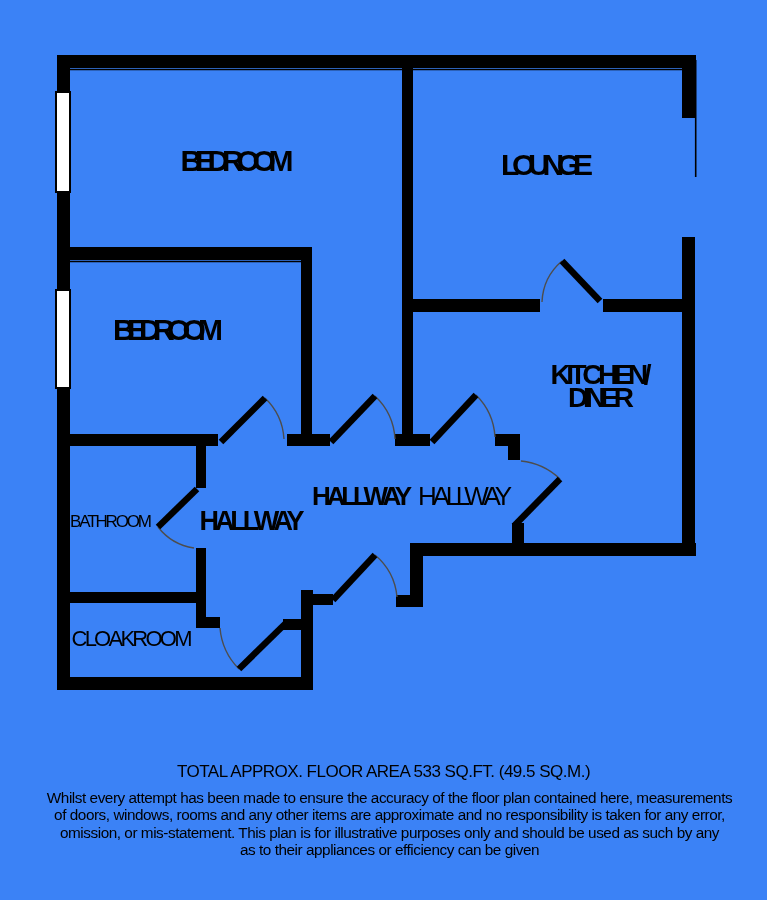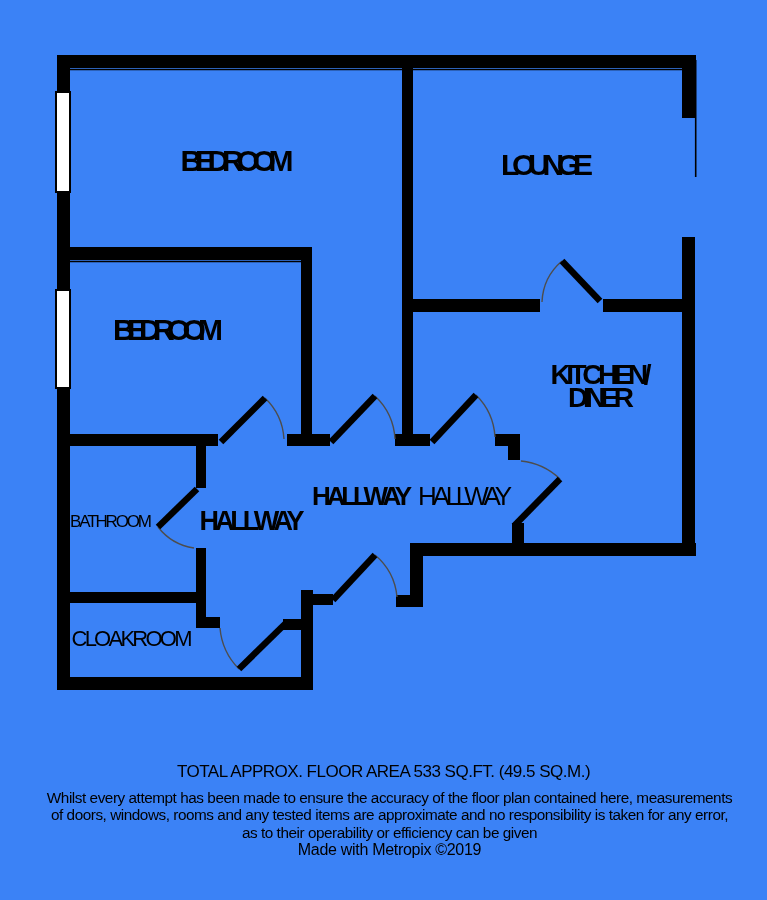--- a/index.html
+++ b/index.html
@@ -95,19 +95,19 @@
       <text class="room-label" x="252" y="530" font-size="27" textLength="105">HALLWAY</text>
       <text class="room-label-reg" x="111" y="527" font-size="17" textLength="82">BATHROOM</text>
       <text class="room-label-reg" x="132" y="646" font-size="22" textLength="121">CLOAKROOM</text>
     </g>
   </svg>
 
   <div class="footer">
     <div class="footer-title">TOTAL APPROX. FLOOR AREA 533 SQ.FT. (49.5 SQ.M.)</div>
     <div class="footer-disc">
       <div>Whilst every attempt has been made to ensure the accuracy of the floor plan contained here, measurements</div>
-      <div>of doors, windows, rooms and any tested items are approximate and no responsibility is taken for any error,</div>
-      <div>as to their operability or efficiency can be given</div>
-      <div class="footer-credit">Made with Metropix ©2019</div>
+      <div>of doors, windows, rooms and any other items are approximate and no responsibility is taken for any error,</div>
+      <div>omission, or mis-statement. This plan is for illustrative purposes only and should be used as such by any</div>
+      <div>as to their appliances or efficiency can be given</div>
     </div>
   </div>
 
 </div>
 
 </body></html>

